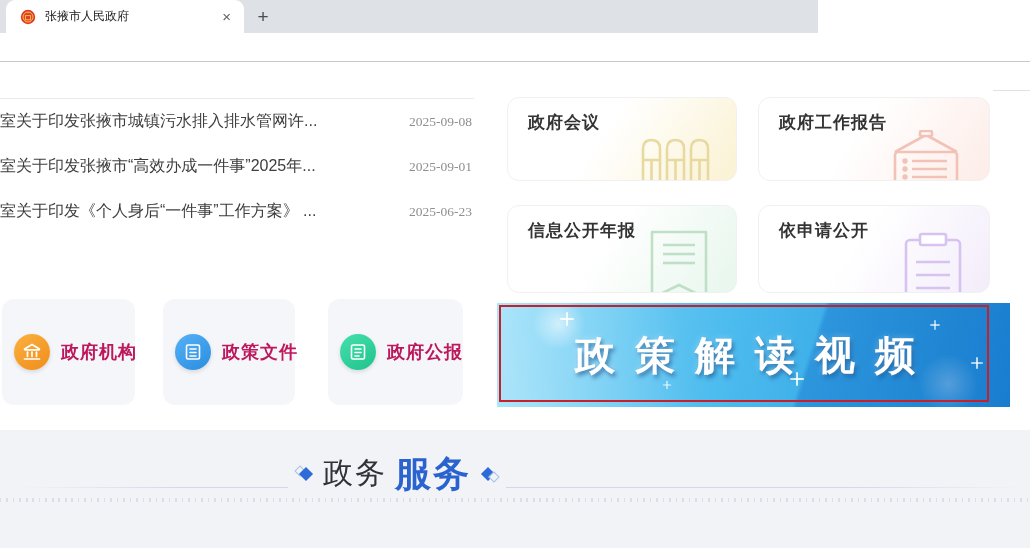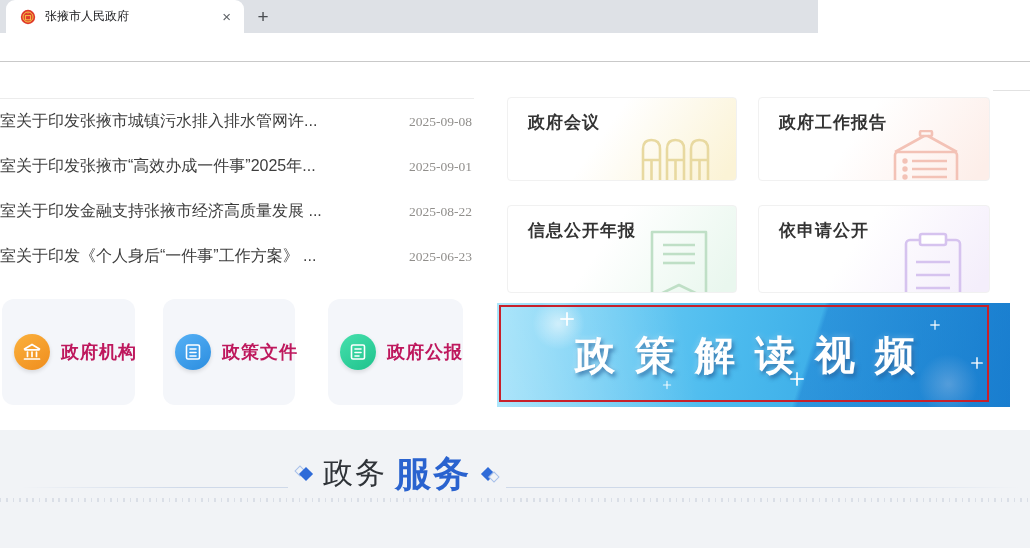--- a/index.html
+++ b/index.html
@@ -31,21 +31,21 @@
   
   .news-list { position:absolute; left:0; top:36px; width:474px; border-top:1px solid #ececec; }
   .news-row { height:45px; display:flex; align-items:center; justify-content:space-between;gap:8px; }
   .news-title {
     font-size:16px; color:#3d3d3d; white-space:nowrap; overflow:hidden; max-width:352px;
   }
   .news-date { font-family:"Liberation Serif", serif; font-size:13.5px; color:#918f8c; padding-right:2px; }
 
   
   .icard {
-    position:absolute; border:1px solid #f1f1f1; border-radius:4px; overflow:hidden;
+    position:absolute; border:1px solid #f1f1f1; border-radius:12px; overflow:hidden;
   }
   .icard-1 { left:507px; top:35px; width:230px; height:84px; background:linear-gradient(125deg,#ffffff 42%,#fbf3d6 95%); }
   .icard-2 { left:758px; top:35px; width:232px; height:84px; background:linear-gradient(125deg,#ffffff 42%,#fdeee9 95%); }
   .icard-3 { left:507px; top:143px; width:230px; height:88px; background:linear-gradient(125deg,#ffffff 42%,#e9f7ee 95%); }
   .icard-4 { left:758px; top:143px; width:232px; height:88px; background:linear-gradient(125deg,#ffffff 42%,#f4eefb 95%);padding-left:36px; }
   .icard-title { position:absolute; left:20px; top:13px; font-size:17px; font-weight:bold; color:#333; letter-spacing:1px; }
   .icard-icon { position:absolute; right:26px; bottom:-8px; }
 
   
   .qcard {
@@ -158,24 +158,20 @@
     <div class="header-underline"></div>
 
     <div class="news-list">
       <div class="news-row">
         <span class="news-title">室关于印发张掖市城镇污水排入排水管网许...</span>
         <span class="news-date">2025-09-08</span>
       </div>
       <div class="news-row">
         <span class="news-title">室关于印发张掖市“高效办成一件事”2025年...</span>
         <span class="news-date">2025-09-01</span>
-      </div>
-      <div class="news-row">
-        <span class="news-title">室关于印发金融支持张掖市经济高质量发展 ...</span>
-        <span class="news-date">2025-08-22</span>
       </div>
       <div class="news-row">
         <span class="news-title">室关于印发《个人身后“一件事”工作方案》 ...</span>
         <span class="news-date">2025-06-23</span>
       </div>
     </div>
 
     <div class="icard icard-1">
       <span class="icard-title">政府会议</span>
       <svg class="icard-icon" width="70" height="52" viewBox="0 0 70 52" fill="none" stroke="#e8d9a0" stroke-width="2.6">

